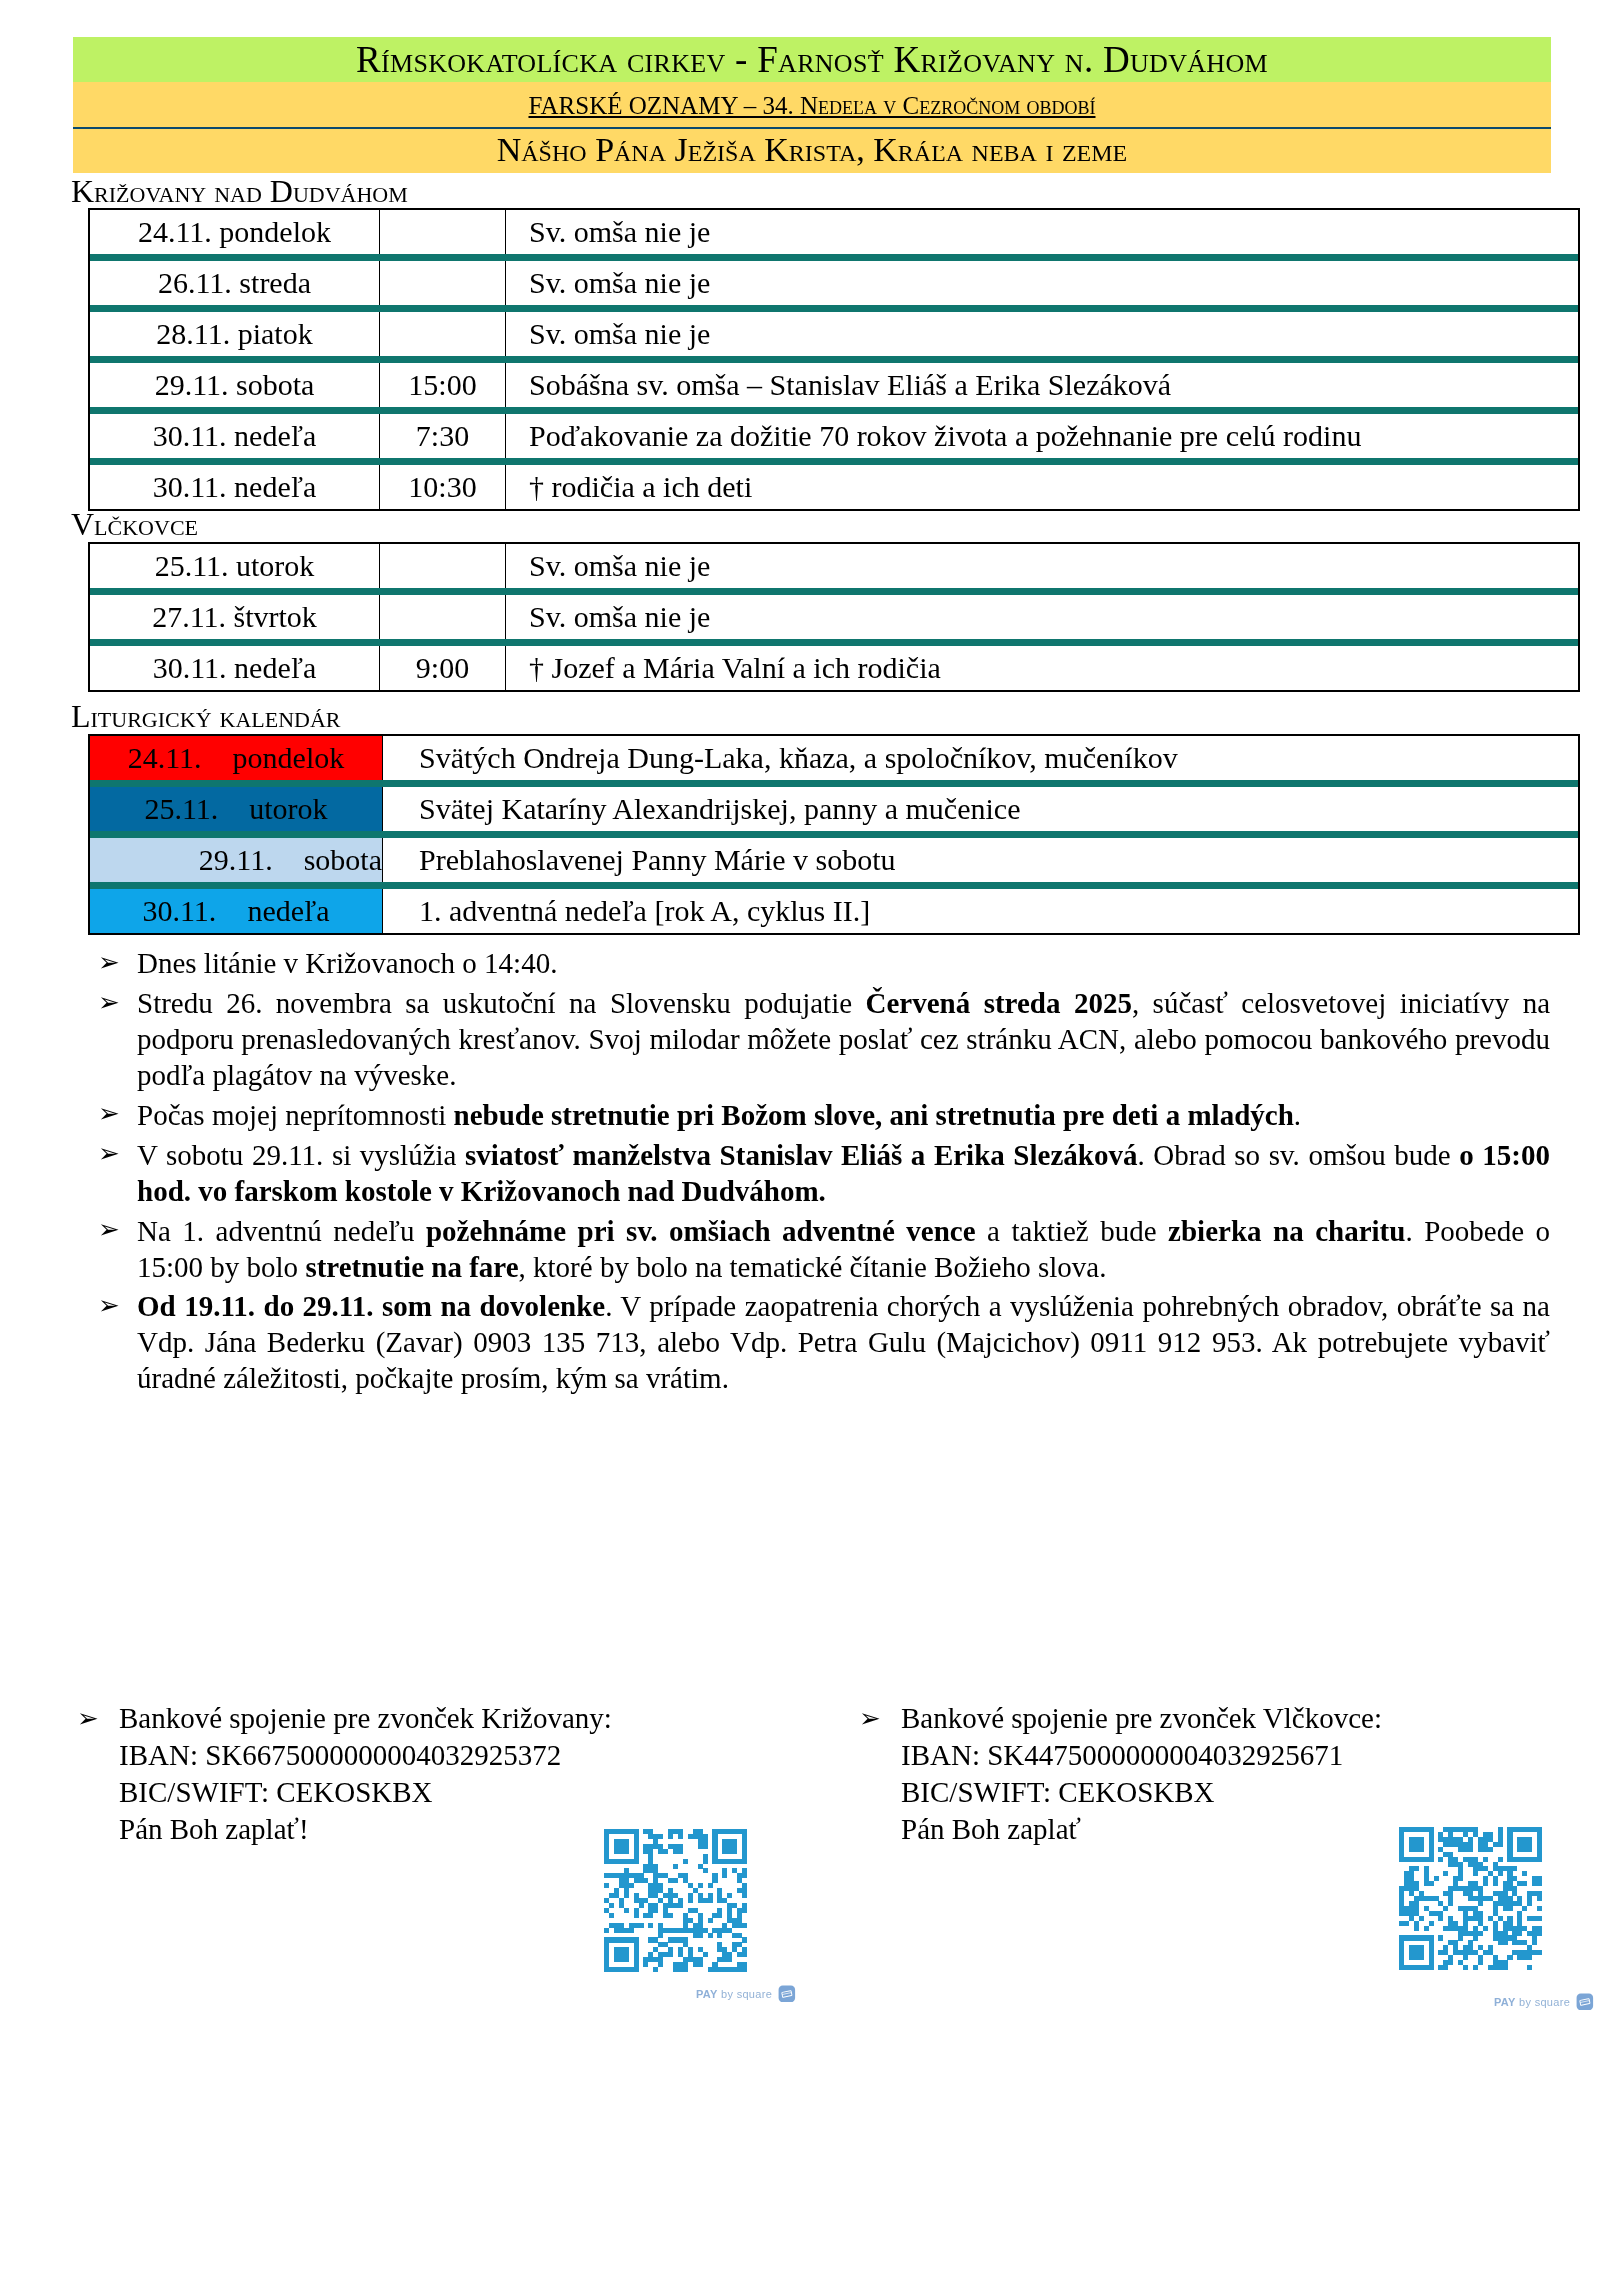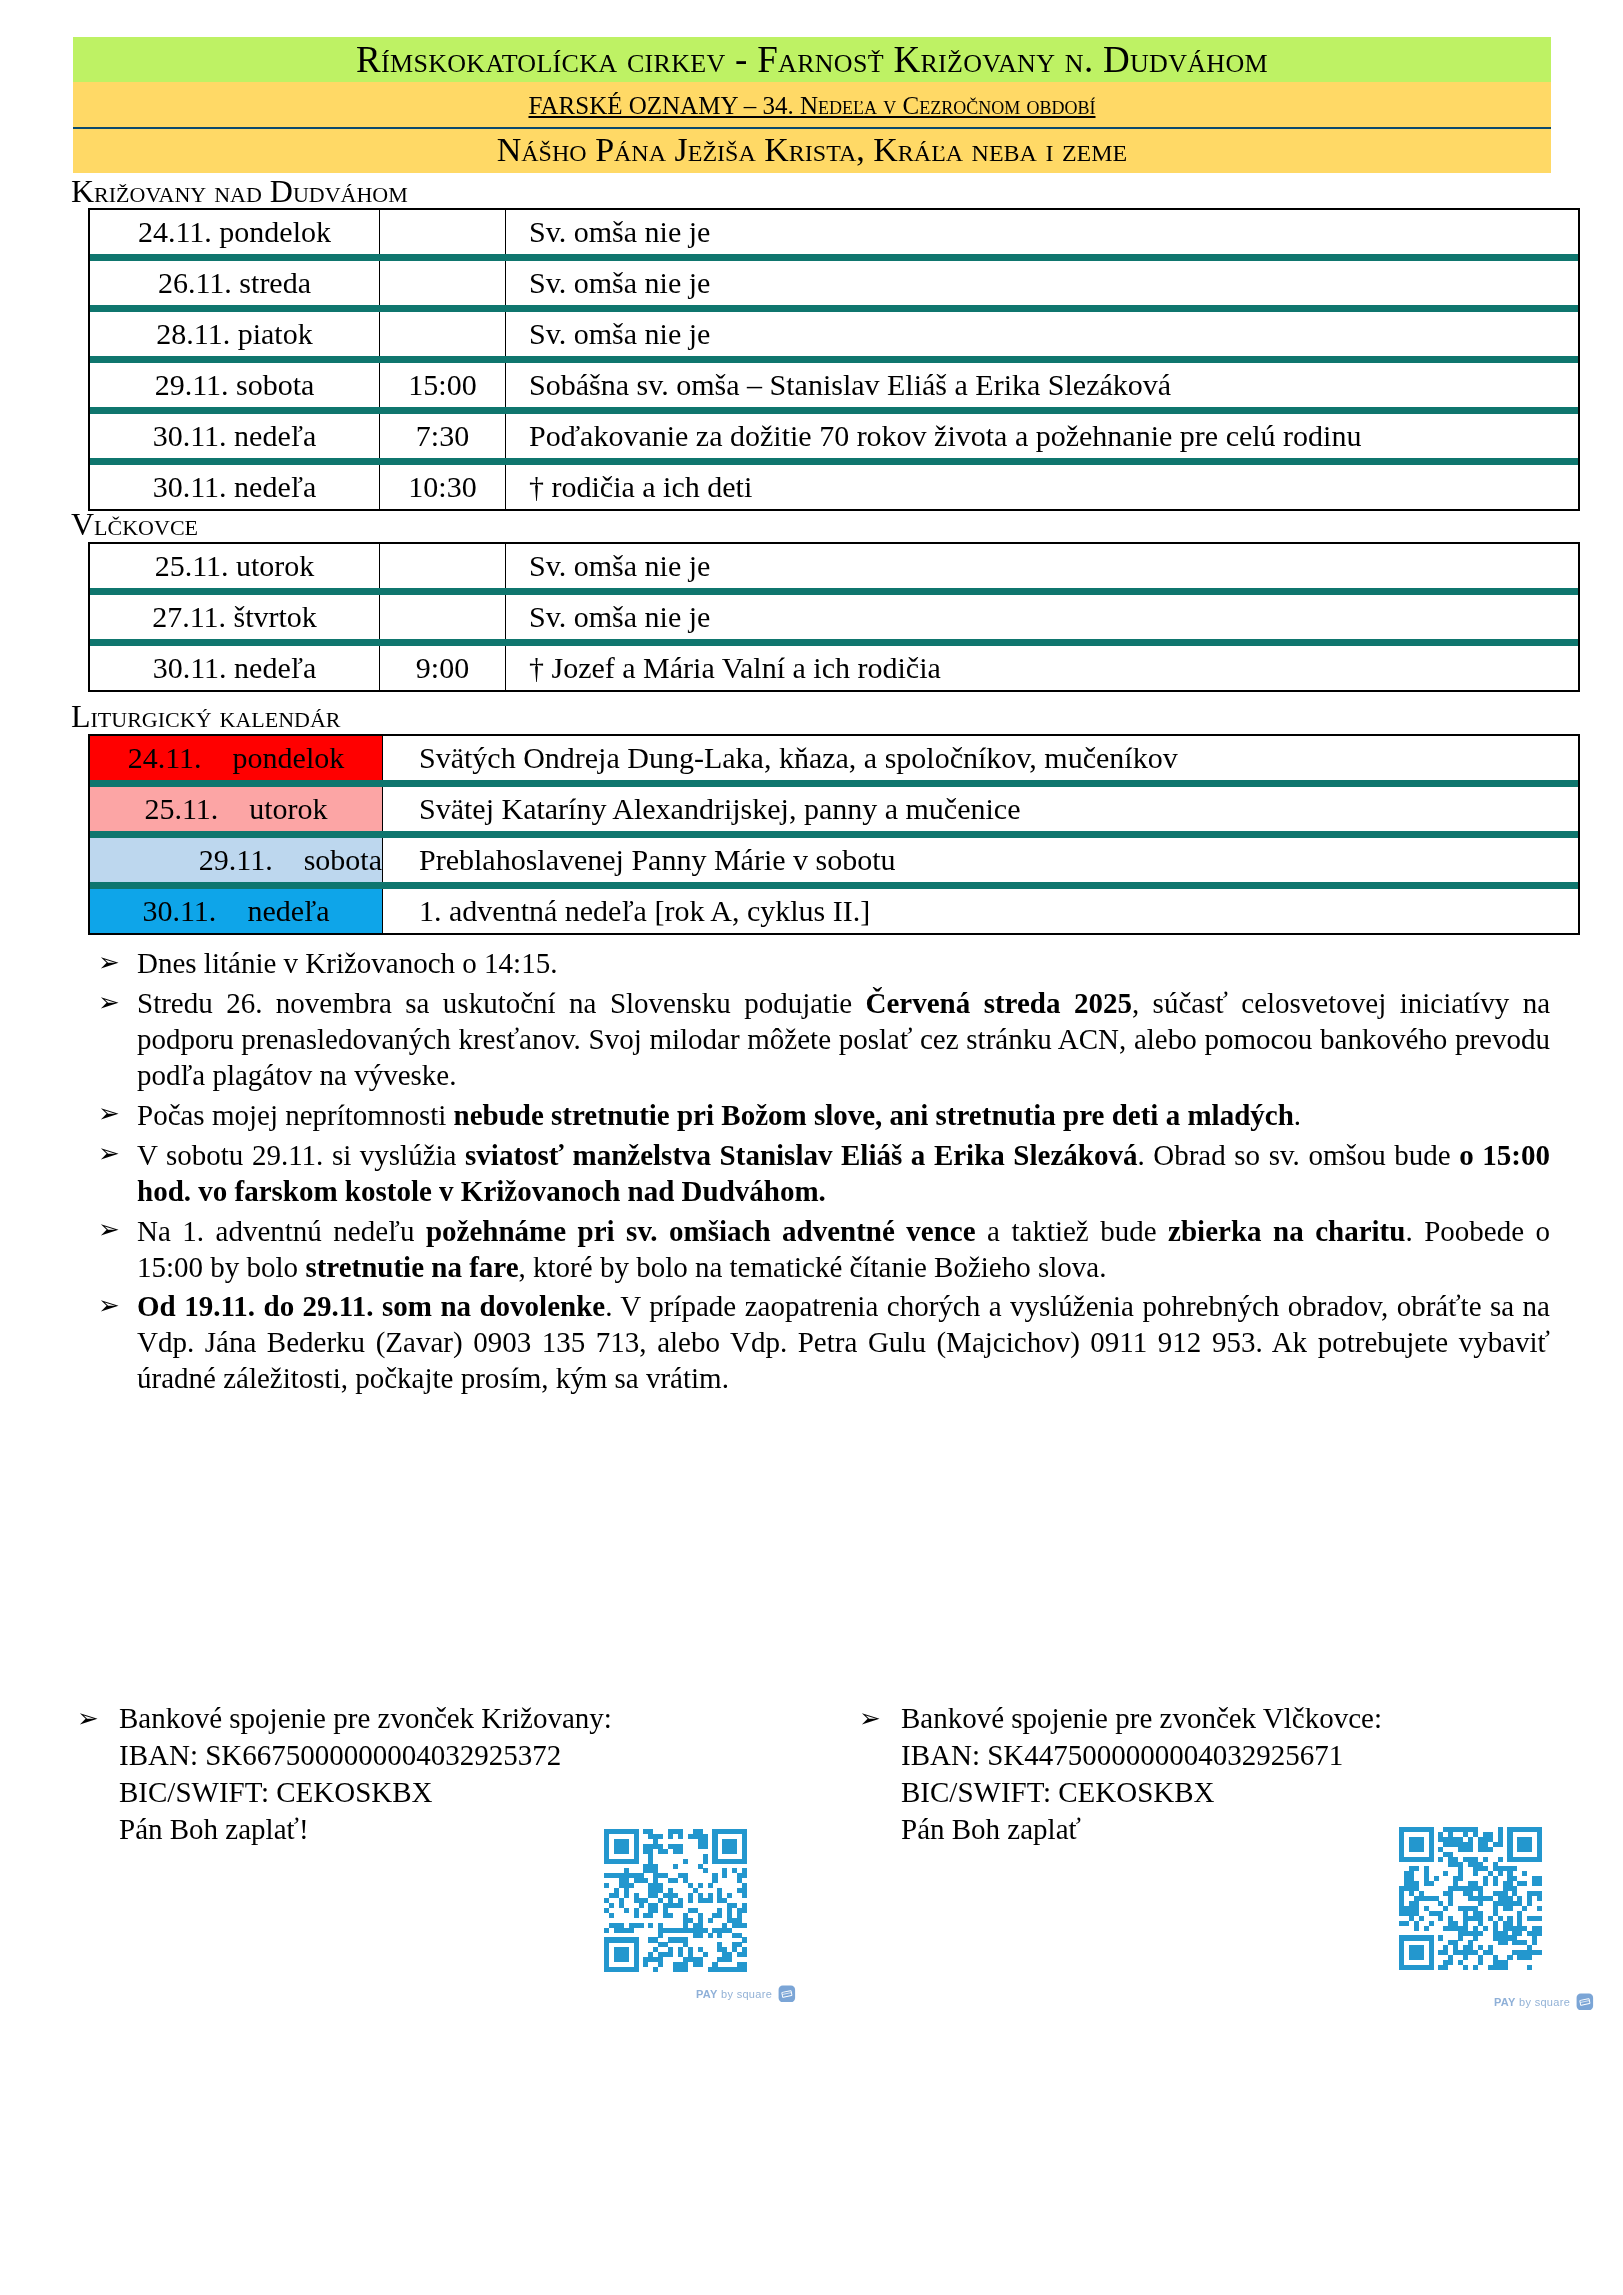--- a/index.html
+++ b/index.html
@@ -137,21 +137,21 @@
   <div class="section-heading" style="top:700px">Liturgický kalendár</div>
   <div class="doc-table" style="top:734px" id="table-liturgical">
       <div class="t-row lit-row">
         <div class="cell lit-date" style="background: rgb(255, 0, 0);">
           <span>24.11.</span>
           <span>pondelok</span>
         </div>
         <div class="cell lit-text">Svätých Ondreja Dung-Laka, kňaza, a spoločníkov, mučeníkov</div>
       </div>
       <div class="t-row lit-row">
-        <div class="cell lit-date" style="background: #fca5a5;">
+        <div class="cell lit-date" style="background: #0369a1;">
           <span>25.11.</span>
           <span>utorok</span>
         </div>
         <div class="cell lit-text">Svätej Kataríny Alexandrijskej, panny a mučenice</div>
       </div>
       <div class="t-row lit-row">
         <div class="cell lit-date" style="background: rgb(189, 215, 238); justify-content: flex-end;">
           <span>29.11.</span>
           <span>sobota</span>
         </div>
@@ -160,21 +160,21 @@
       <div class="t-row lit-row">
         <div class="cell lit-date" style="background: #0ea5e9;">
           <span>30.11.</span>
           <span>nedeľa</span>
         </div>
         <div class="cell lit-text">1. adventná nedeľa [rok A, cyklus II.]</div>
       </div>
     </div>
 
   <ul class="announcements" id="announcements-list">
-      <li><span class="marker">➢</span><span>Dnes litánie v Križovanoch o 14:15.</span></li>
+      <li><span class="marker">➢</span><span>Dnes litánie v Križovanoch o 14:40.</span></li>
       <li><span class="marker">➢</span><span>Stredu 26. novembra sa uskutoční na Slovensku podujatie </span><span class="bseg">Červená streda 2025</span><span>, súčasť celosvetovej iniciatívy na podporu prenasledovaných kresťanov. Svoj milodar môžete poslať cez stránku ACN, alebo pomocou bankového prevodu podľa plagátov na výveske.</span></li>
       <li><span class="marker">➢</span><span>Počas mojej neprítomnosti </span><span class="bseg">nebude stretnutie pri Božom slove, ani stretnutia pre deti a mladých</span><span>.</span></li>
       <li><span class="marker">➢</span><span>V sobotu 29.11. si vyslúžia </span><span class="bseg">sviatosť manželstva Stanislav Eliáš a Erika Slezáková</span><span>. Obrad so sv. omšou bude </span><span class="bseg">o 15:00 hod. vo farskom kostole v Križovanoch nad Dudváhom.</span></li>
       <li><span class="marker">➢</span><span>Na 1. adventnú nedeľu </span><span class="bseg">požehnáme pri sv. omšiach adventné vence</span><span> a taktiež bude </span><span class="bseg">zbierka na charitu</span><span>. Poobede o 15:00 by bolo </span><span class="bseg">stretnutie na fare</span><span>, ktoré by bolo na tematické čítanie Božieho slova.</span></li>
       <li><span class="marker">➢</span><span class="bseg">Od 19.11. do 29.11. som na dovolenke</span><span>. V prípade zaopatrenia chorých a vyslúženia pohrebných obradov, obráťte sa na Vdp. Jána Bederku (Zavar) 0903 135 713, alebo Vdp. Petra Gulu (Majcichov) 0911 912 953. Ak potrebujete vybaviť úradné záležitosti, počkajte prosím, kým sa vrátim.</span></li>
     </ul>
 
   <div class="bank-block" style="left:77px">
     <div class="line">
       <span class="bank-marker">➢</span><span>Bankové spojenie pre zvonček Križovany:</span>

